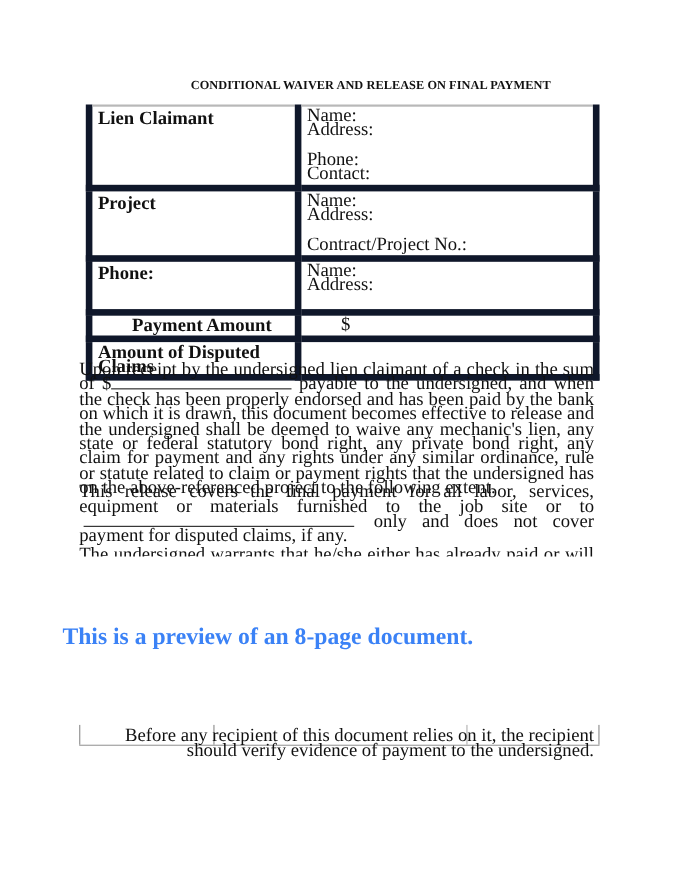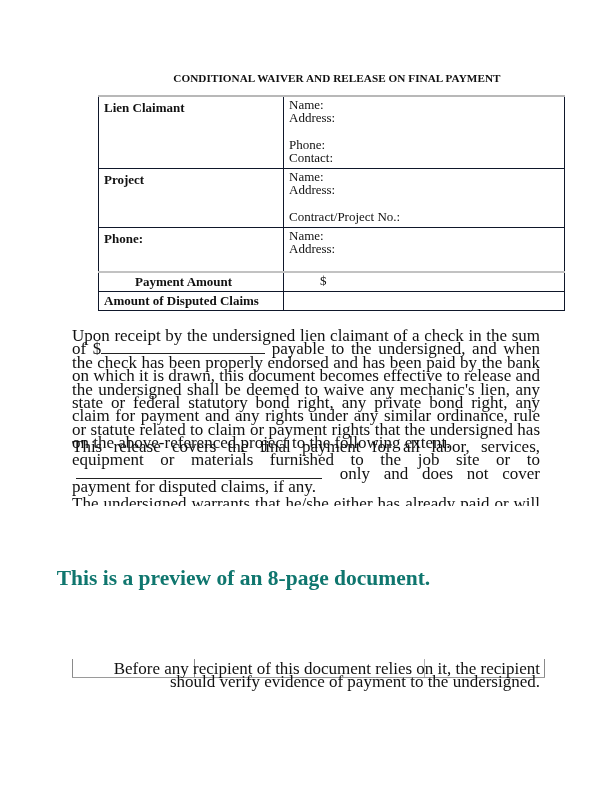--- a/index.html
+++ b/index.html
@@ -1,42 +1,42 @@
 <!DOCTYPE html>
 <html><head>
 <meta charset="utf-8">
 <style>
   html, body { margin: 0; padding: 0; background: #ffffff; }
   body { width: 612px; height: 792px; position: relative; overflow: hidden;
          font-family: "Liberation Serif", "DejaVu Serif", serif; color: #111; }
   .title { position: absolute; top: 72px; left: 0; width: 612px; text-align: center;
            font-weight: bold; font-size: 11.2px; letter-spacing: 0.05px; padding-left: 31px; }
   table.form { position: absolute; left: 78px; top: 95px; width: 467px;
-               border-collapse: collapse; font-size: 13px; line-height: 13.3px; margin-left: 20px; }
-  table.form td { border: 1px solid #0f172a; vertical-align: top; padding: 1px 5px 0 5px; }
+               border-collapse: collapse; font-size: 17px; line-height: 13.3px; }
+  table.form td { border: 6px solid #0f172a; vertical-align: top; padding: 1px 5px 0 5px; }
   table.form td.lbl { width: 143px; font-weight: bold; padding-top: 4px; }
   table.form td.val { padding-left: 5px; }
   table.form tr.r1 td { height: 67px; border-top: 2px solid #b8b8b8; }
   table.form tr.r2 td { height: 54px; }
   table.form tr.r3 td { height: 39px; }
   table.form tr.r4 td { height: 16px; border-top: 2px solid #c2c2c2; padding-left: 36px; }
   table.form tr.r5 td { height: 16px; }
   table.form tr.r4 td.lbl, table.form tr.r5 td.lbl { padding-top: 2px; }
   table.form tr.r4 td.val { padding-top: 1px; }
   .gap { display: block; height: 13.3px; }
   .para { position: absolute; left: 72px; width: 468px; font-size: 17px; line-height: 13.4px;
           text-align: justify; }
   .p1 { top: 329px; }
   .p2 { top: 440px; }
   .p3 { top: 497px; height: 9px; overflow: hidden; }
   .blank { display: inline-block; border-bottom: 1px solid #222; height: 10px; vertical-align: baseline; }
   .b1 { width: 164px; }
   .b2 { width: 246px; margin: 0 4px; }
   .preview { position: absolute; top: 566px; left: 0; width: 487px; text-align: center;
-             font-weight: bold; font-size: 21.5px; color: #0f766e; }
+             font-weight: bold; font-size: 21.5px; color: #3b82f6; }
   .btable { position: absolute; left: 72px; top: 659px; width: 473px; height: 18px;
             border-bottom: 1px solid #9a9a9a; }
   .btable .v { position: absolute; top: 0; height: 18px; border-left: 1px solid #8a8a8a; }
   .p4 { top: 662px; text-align: right; }
 </style>
 </head>
 <body>
 
 <div class="title">CONDITIONAL WAIVER AND RELEASE ON FINAL PAYMENT</div>
 

